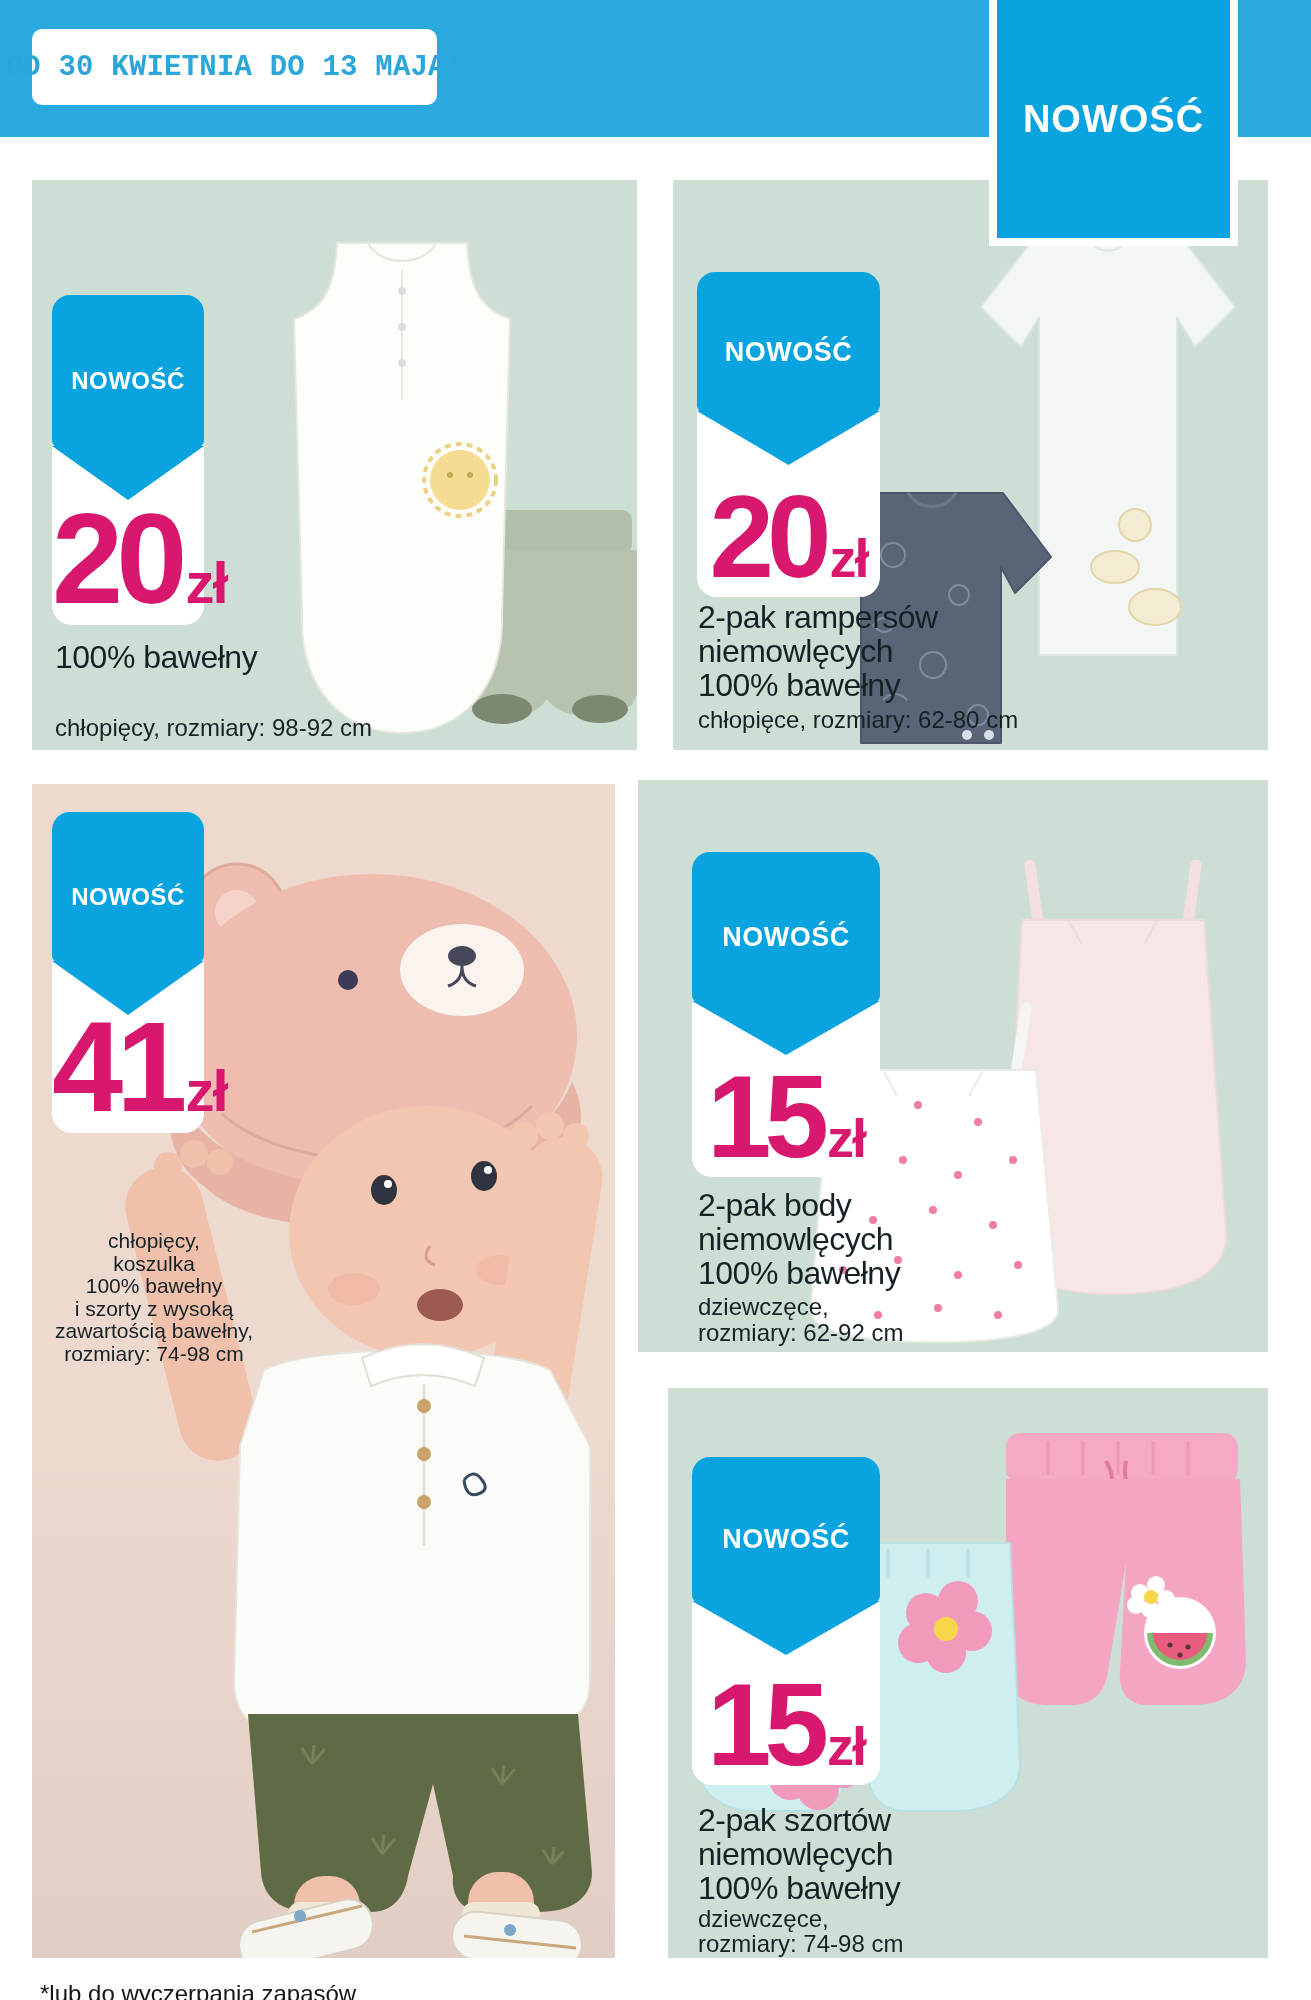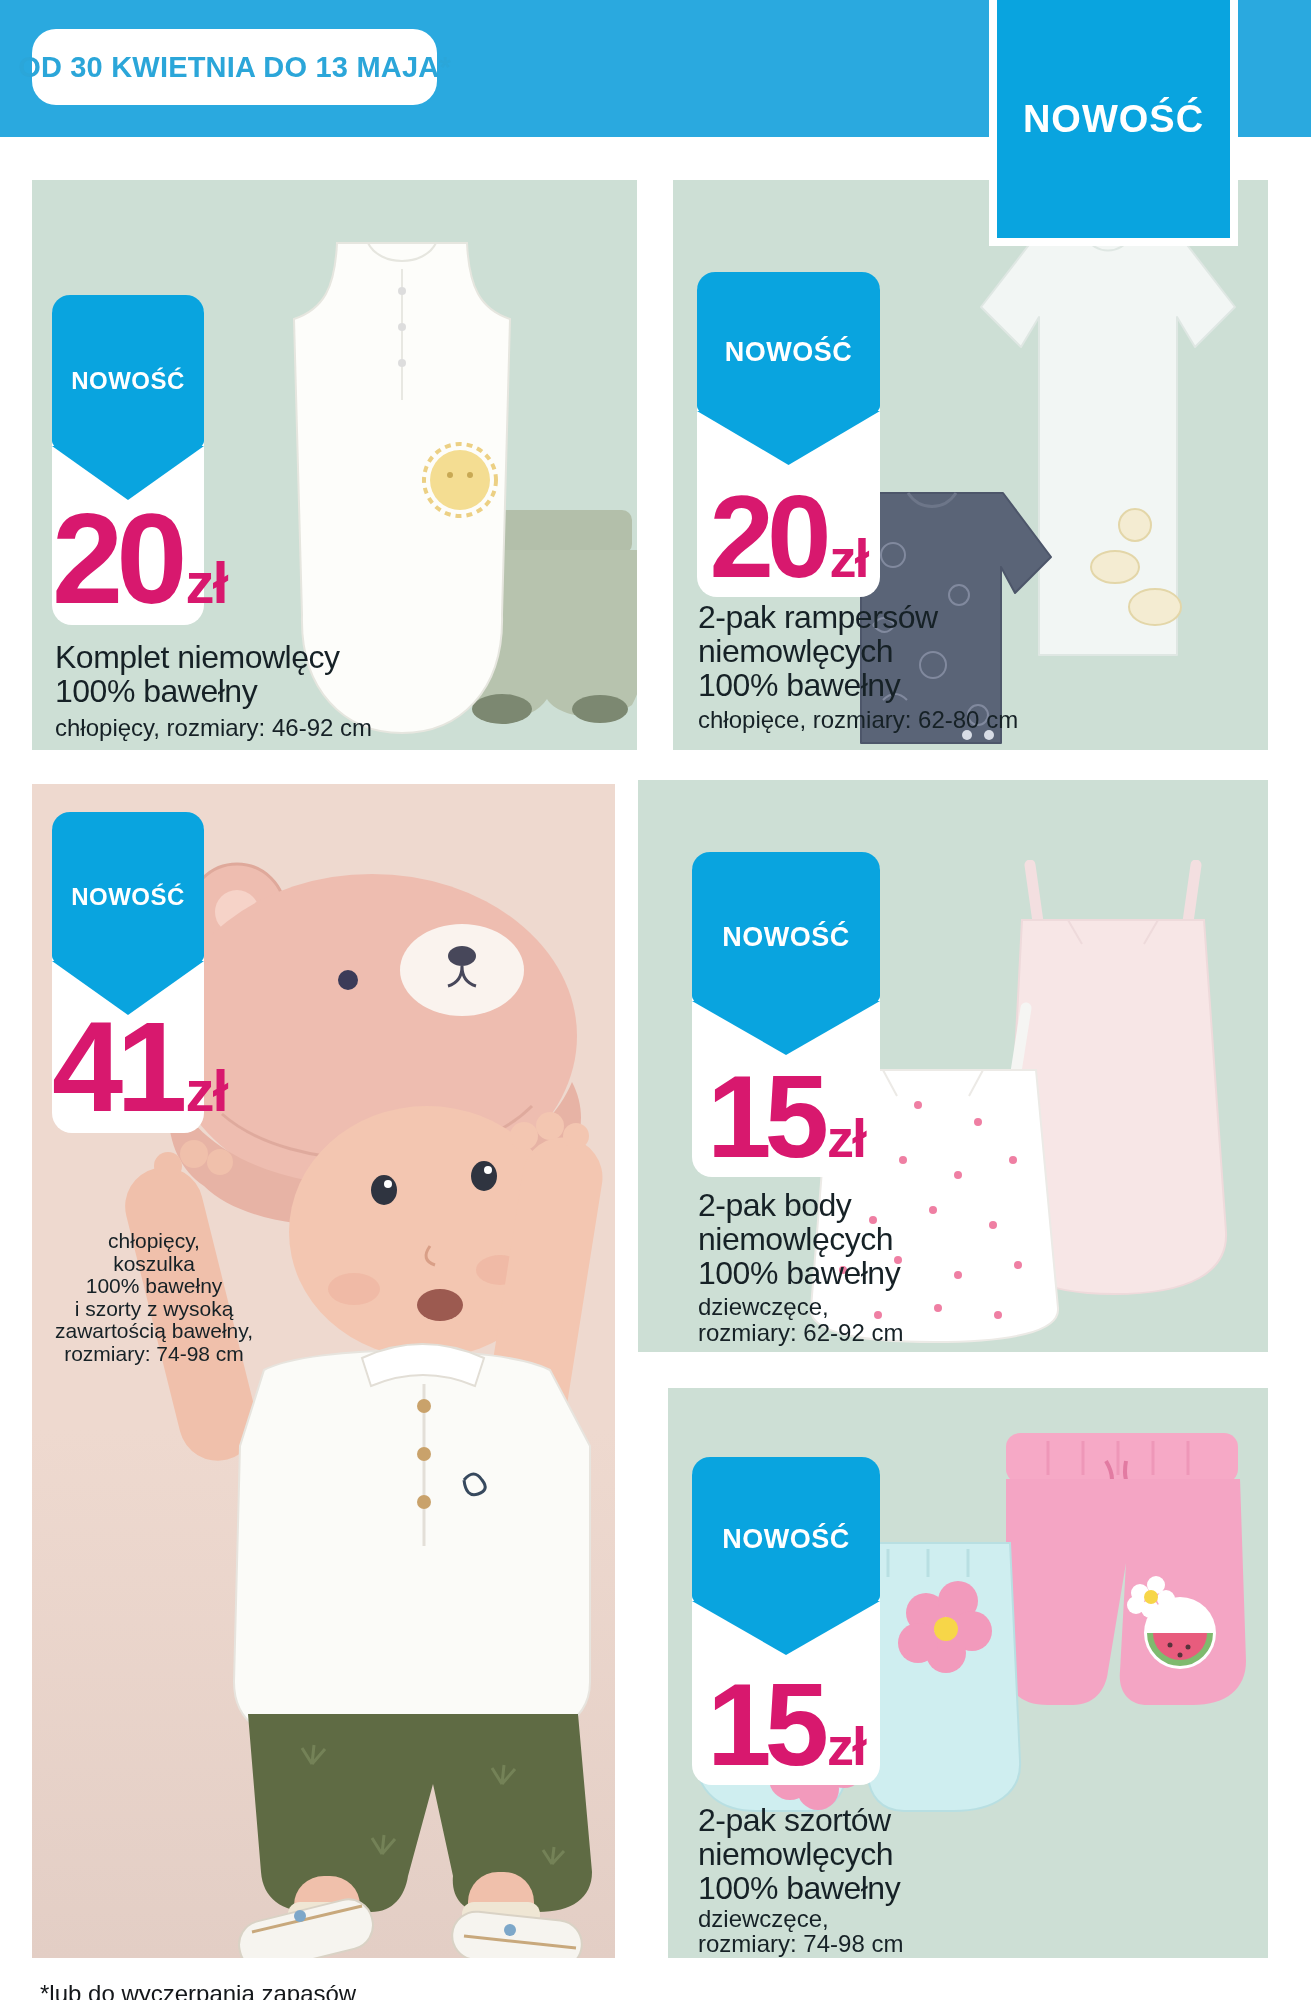--- a/index.html
+++ b/index.html
@@ -8,22 +8,22 @@
     --text-dark:#162126; --date-blue:#2ba6d9; --paper:#ffffff;
   }
   html,body{margin:0;padding:0;background:#e8e8e8;}
   .page{
     position:relative;width:1311px;height:2000px;background:var(--paper);
     font-family:"Liberation Sans", sans-serif;overflow:hidden;margin:0 auto;
   }
   
   .band{position:absolute;left:0;top:0;width:1311px;height:137px;background:var(--band-blue);}
   .date-pill{
-    position:absolute;left:32px;top:29px;width:405px;height:76px;background:#fff;border-radius:24px;
-    display:flex;align-items:center;justify-content:center;
+    position:absolute;left:32px;top:29px;width:405px;height:76px;background:#fff;border-radius:10px;
+    display:flex;align-items:center;justify-content:center;font-family:Liberation Mono, monospace;
   }
   .date-pill span{color:var(--date-blue);font-weight:700;font-size:29px;letter-spacing:.2px;white-space:nowrap;}
   .corner-wrap{position:absolute;left:989px;top:0;width:249px;height:246px;background:#fff;box-sizing:border-box;padding:0 8px 8px 8px;}
   .corner-inner{width:100%;height:100%;background:var(--ribbon-blue);display:flex;align-items:center;justify-content:center;}
   .corner-inner span{color:#fff;font-weight:700;font-size:38px;letter-spacing:1px;}
   
   .card{position:absolute;background:var(--card-mint);overflow:hidden;}
   .card.photo{background:linear-gradient(180deg,var(--photo-top) 0%,var(--photo-top) 55%,var(--photo-bottom) 100%);}
   .illus{position:absolute;}
   
@@ -82,25 +82,24 @@
       <div class="strip"></div>
       <div class="pennant" style="height:152px">
         <span class="pennant-label">NOWOŚĆ</span>
       </div>
       <div class="pennant-tip" style="top:151px"></div>
       <div class="price size-l">
         <span class="num">20</span><span class="cur">zł</span>
       </div>
     </div>
     <div class="title" style="left:23px;top:460px">
-      <div>Komplet niemowlęcy</div>
       <div>100% bawełny</div>
     </div>
     <div class="details" style="left:23px;top:534px">
-      <div>chłopięcy, rozmiary: 46-92 cm</div>
+      <div>chłopięcy, rozmiary: 98-92 cm</div>
     </div>
   </section>
 
   <section class="card" style="left:673px;top:180px;width:595px;height:570px">
     <svg class="illus" style="left:90px;top:15px" width="505" height="550" viewBox="0 0 505 550">
       <g>
         <path d="M272,42 L418,42 L472,112 L432,152 L414,122 L414,460 L276,460 L276,122 L258,152 L218,112 Z" fill="#f2f6f4" stroke="#dfe7e3" stroke-width="2" stroke-linejoin="round"></path>
         <path d="M322,42 C334,60 356,60 368,42" fill="none" stroke="#dfe7e3" stroke-width="2"></path>
         <g stroke="#e3d6a8" stroke-width="2" fill="#f4ecd2">
           <circle cx="372" cy="330" r="16"></circle>

